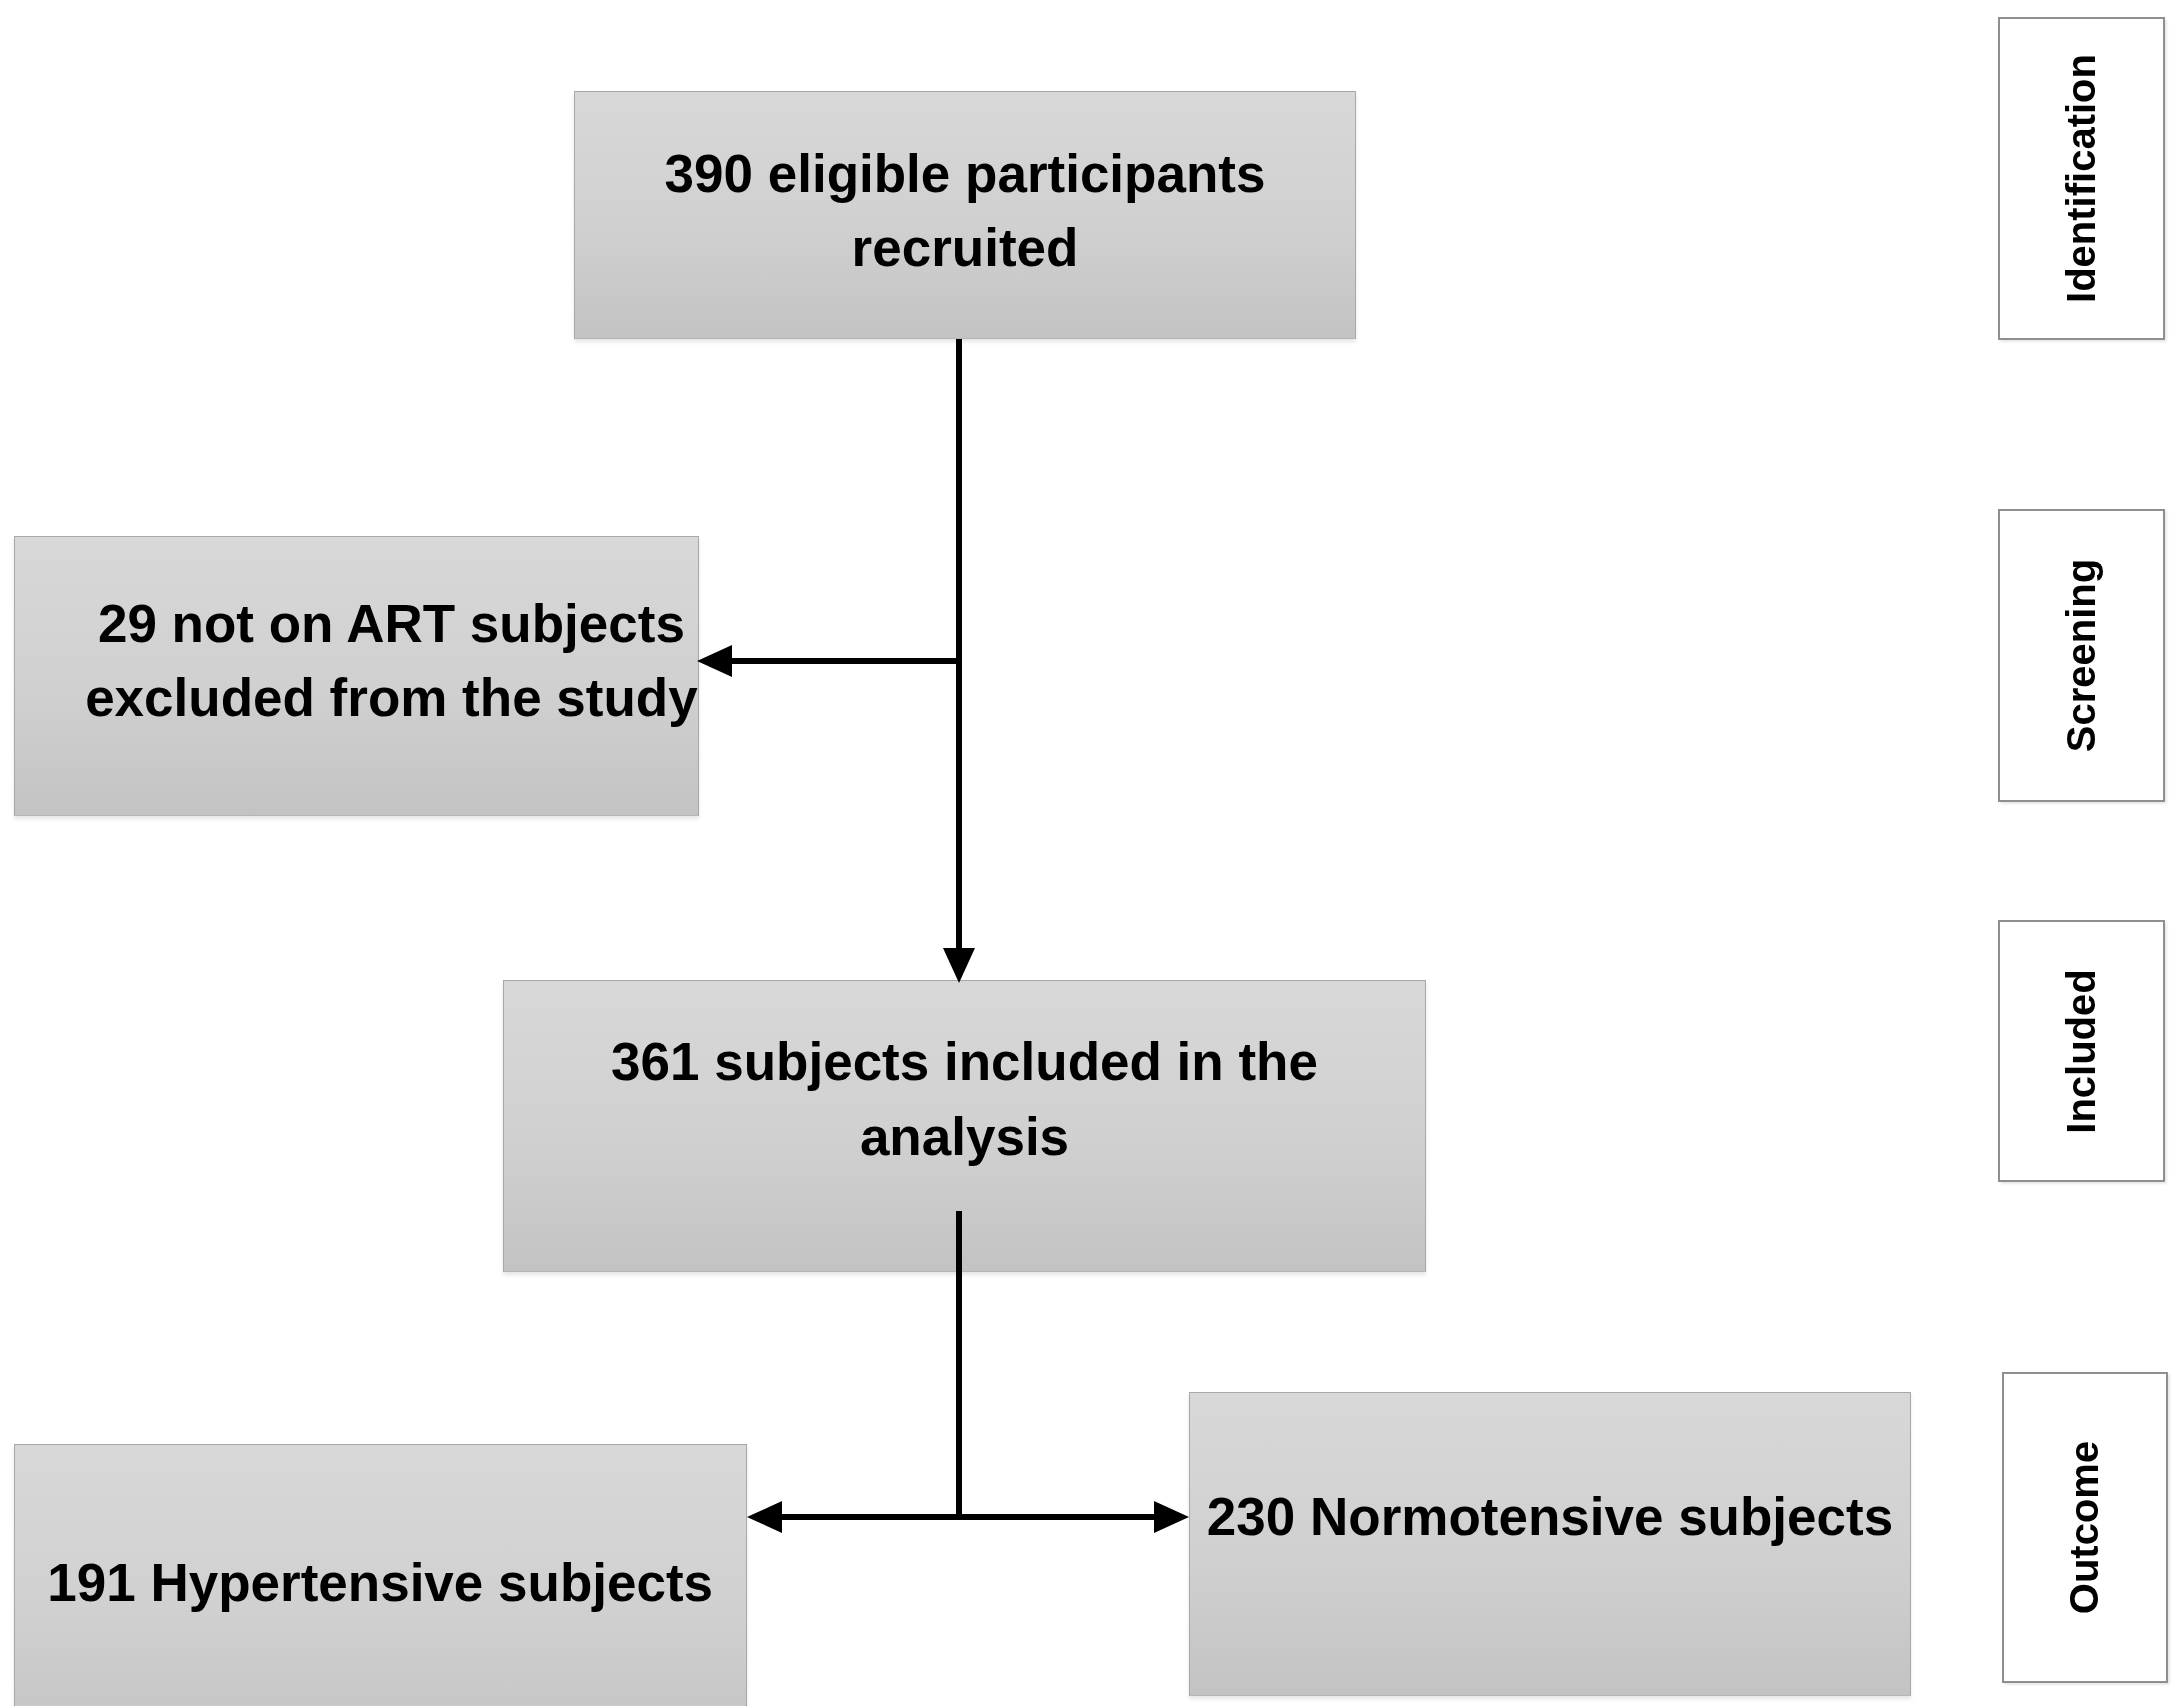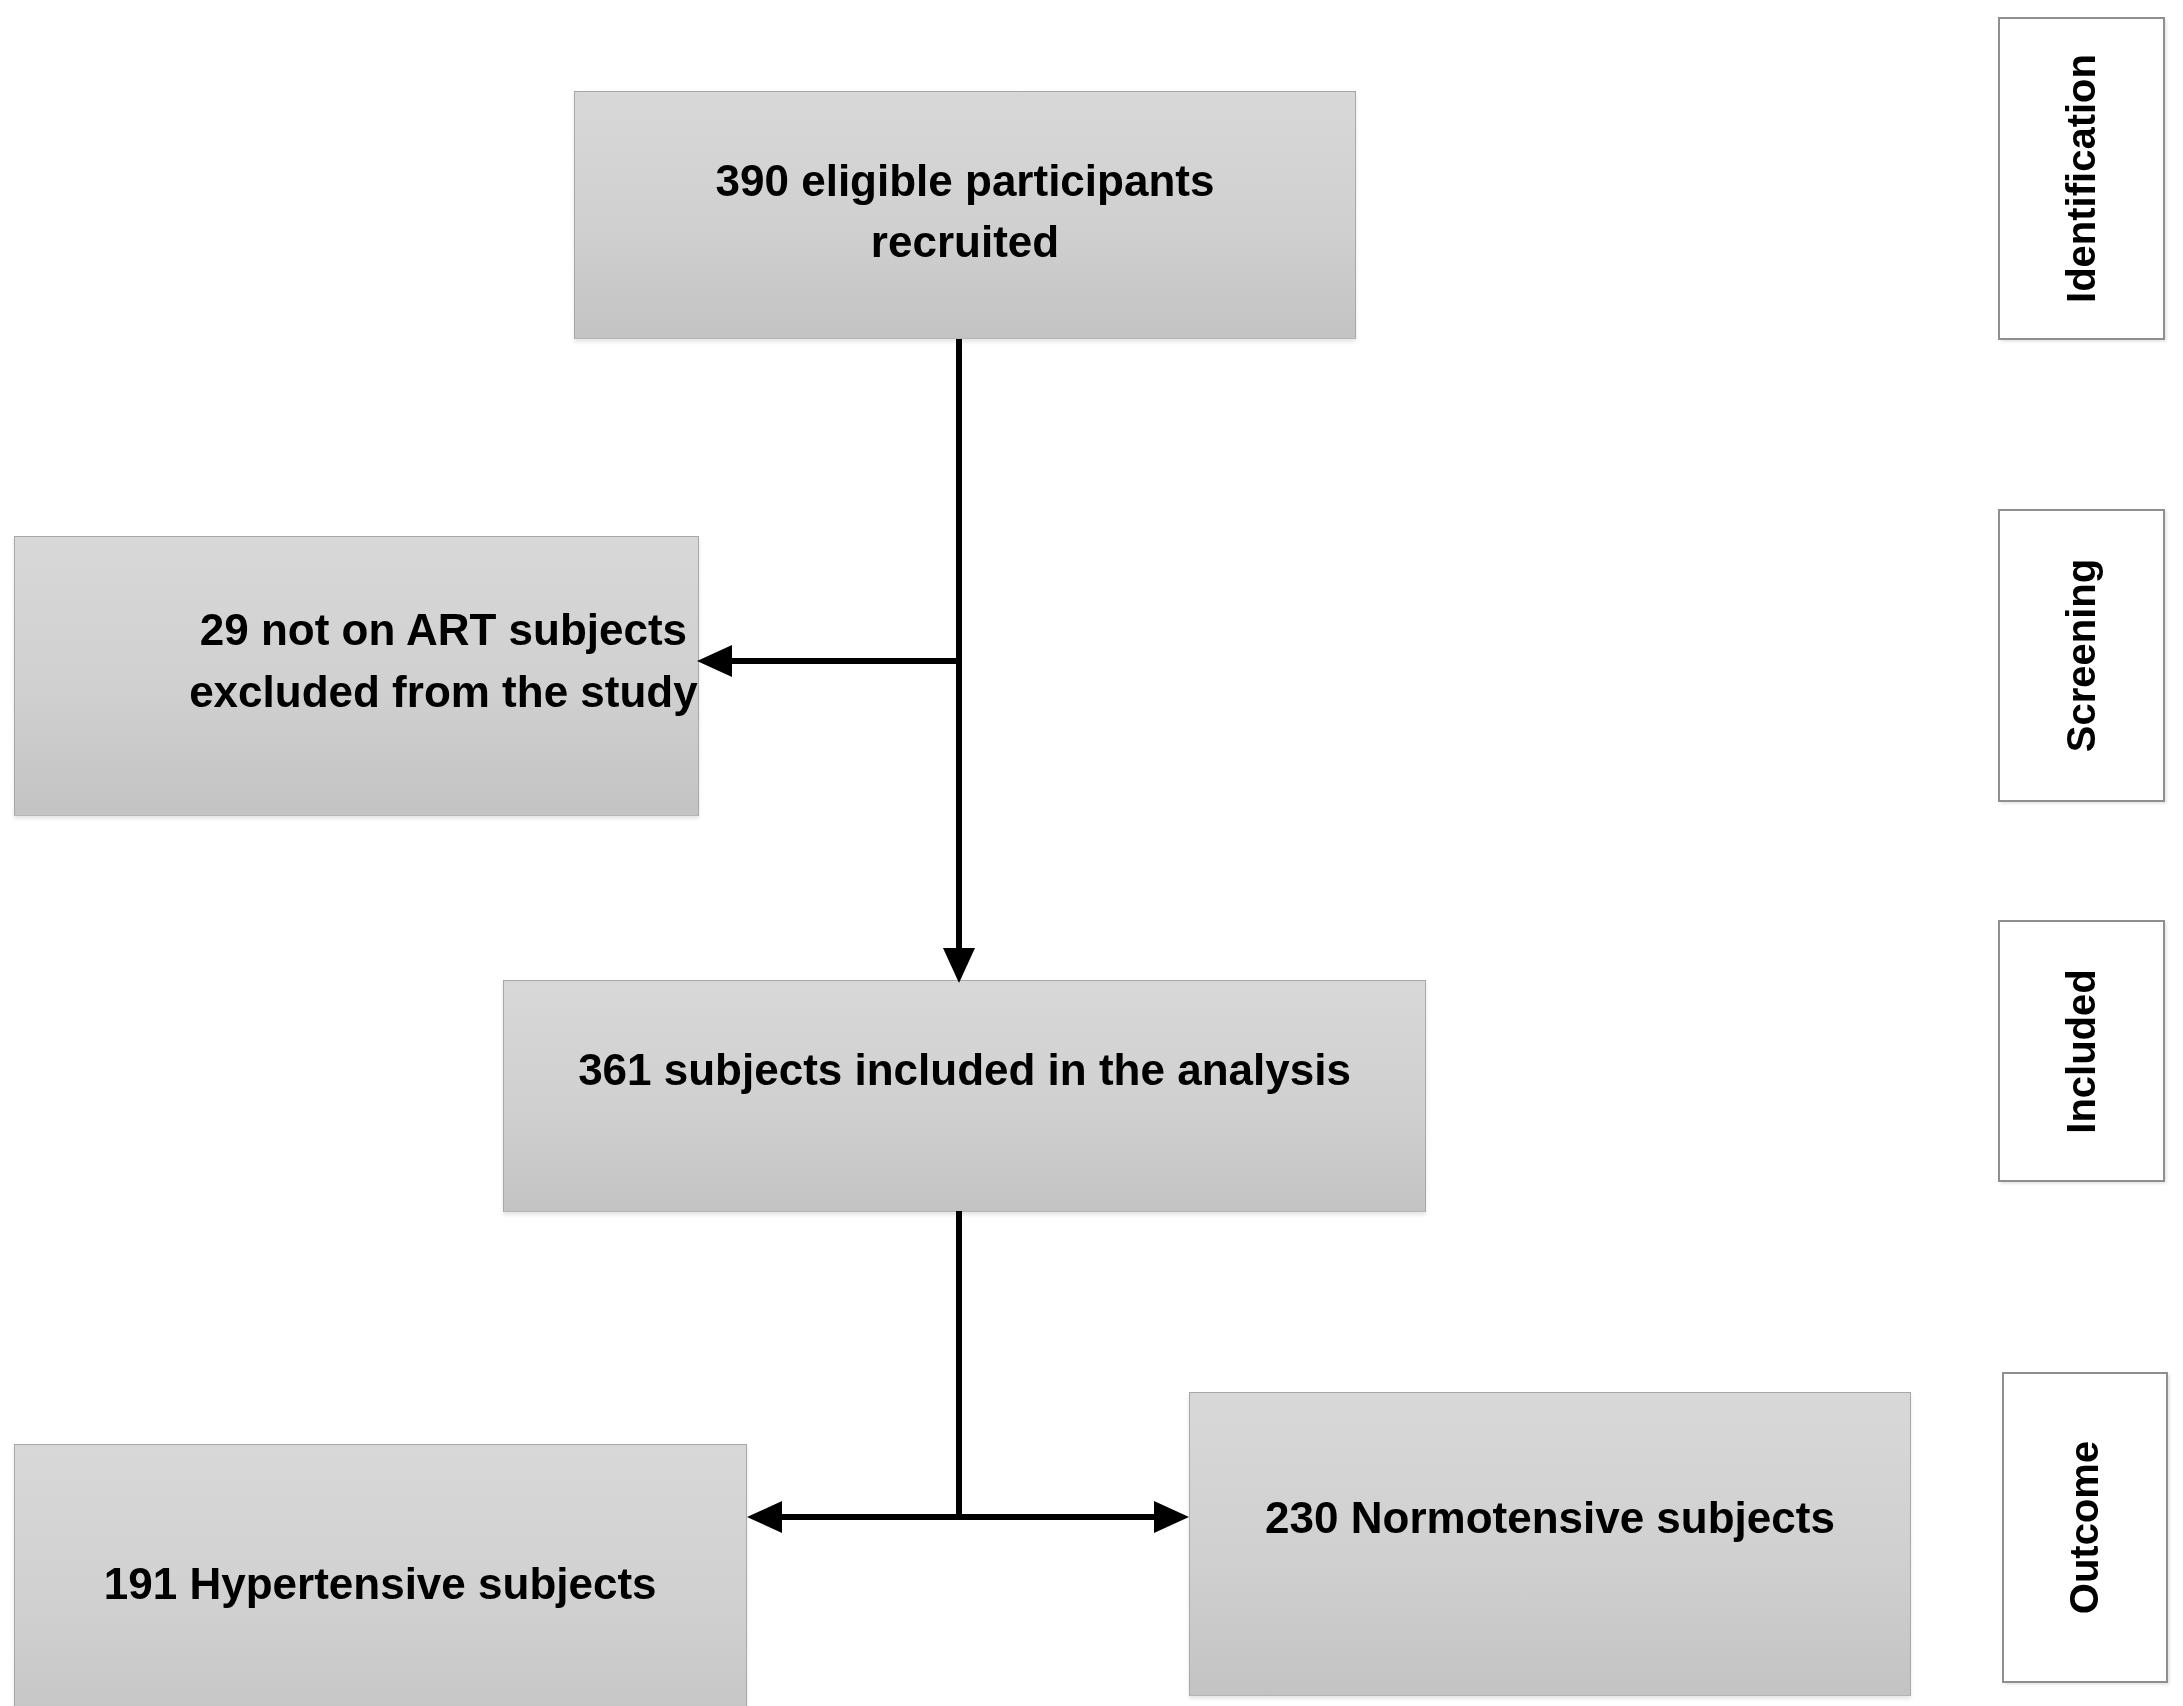--- a/index.html
+++ b/index.html
@@ -21,28 +21,28 @@
     box-sizing: border-box;
     background: linear-gradient(180deg, #d8d8d8 0%, #d0d0d0 55%, #c3c3c3 100%);
     border: 1.5px solid #a8a8a8;
     border-bottom-color: #b5b5b5;
     box-shadow: 0 3px 3.8px rgba(0,0,0,0.10);
     display: flex;
     align-items: center;
     justify-content: center;
     text-align: center;
     font-weight: bold;
-    font-size: 44px;
+    font-size: 53px;
     line-height: 1.4;
     color: #000000;
     white-space: pre-line;
   }
   #node-recruited    { left: 574px;  top: 91px;  width: 782px; height: 248px; padding-bottom: 7.6px; }
   #node-excluded     { left: 13.7px;   top: 536px;  width: 685px;  height: 280px; padding-bottom: 30px; justify-content: flex-end; }
-  #node-analysis     { left: 503px;  top: 980px; width: 923px; height: 232px; padding-bottom: 53px; align-items: center; }
+  #node-analysis     { left: 503px;  top: 980px; width: 923px; height: 292px; padding-bottom: 53px; align-items: center; }
   #node-hypertensive { left: 13.7px;   top: 1444px; width: 733px;  height: 304px; padding-bottom: 25px; }
   #node-normotensive { left: 1189px; top: 1392px; width: 722px;  height: 304px; padding-bottom: 53px; }
 
   
   .stage {
     position: absolute;
     box-sizing: border-box;
     background: #ffffff;
     border: 2.3px solid #8f8f8f;
     box-shadow: 1.5px 2.3px 3px rgba(0,0,0,0.12);

